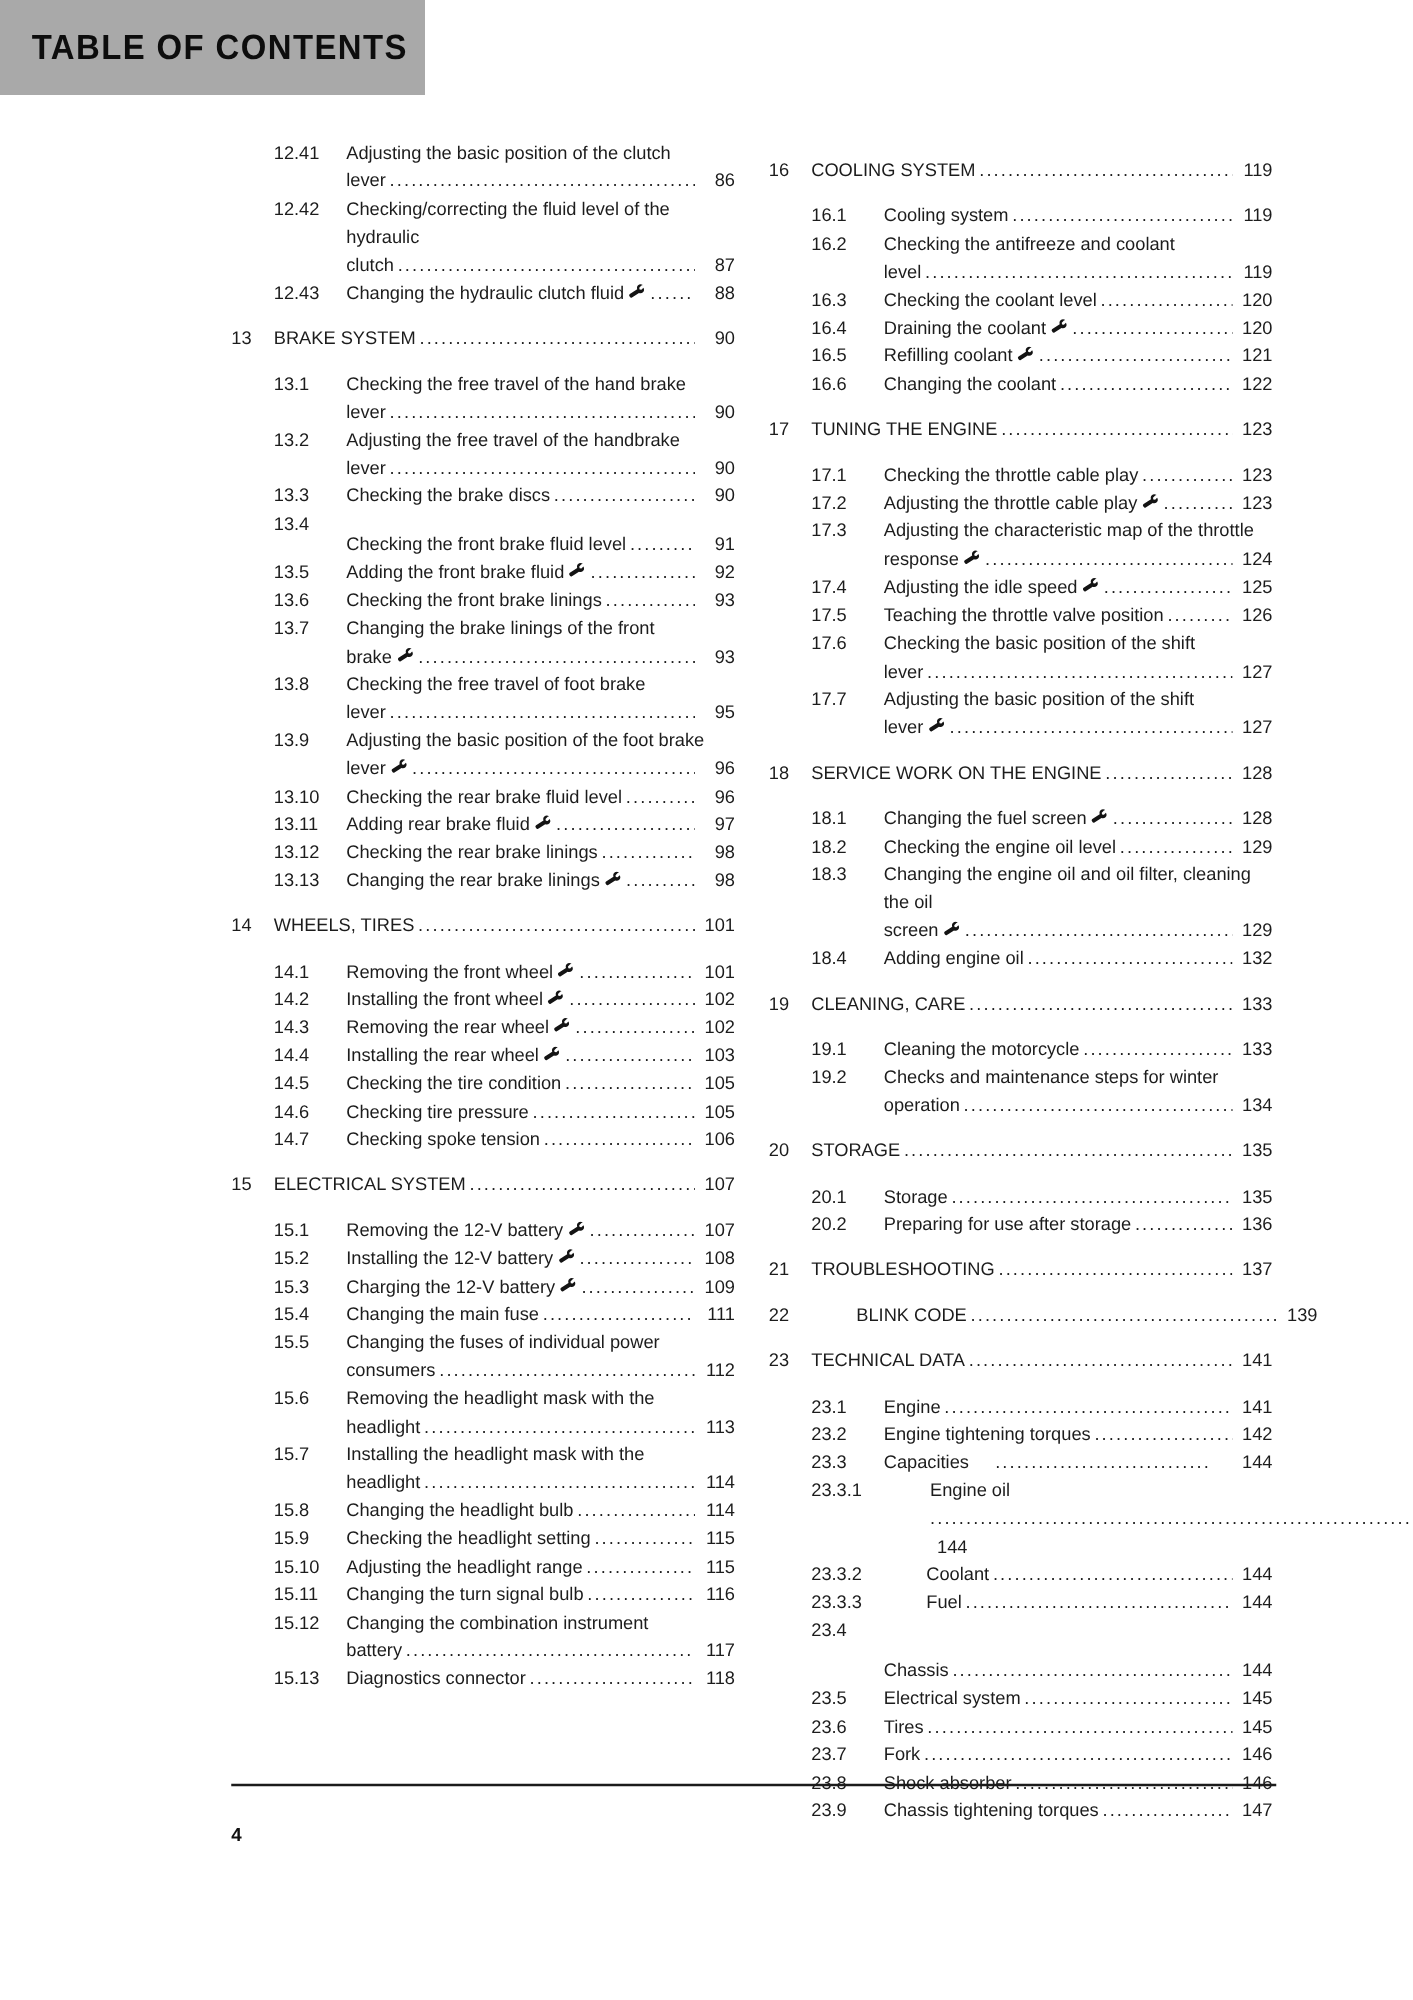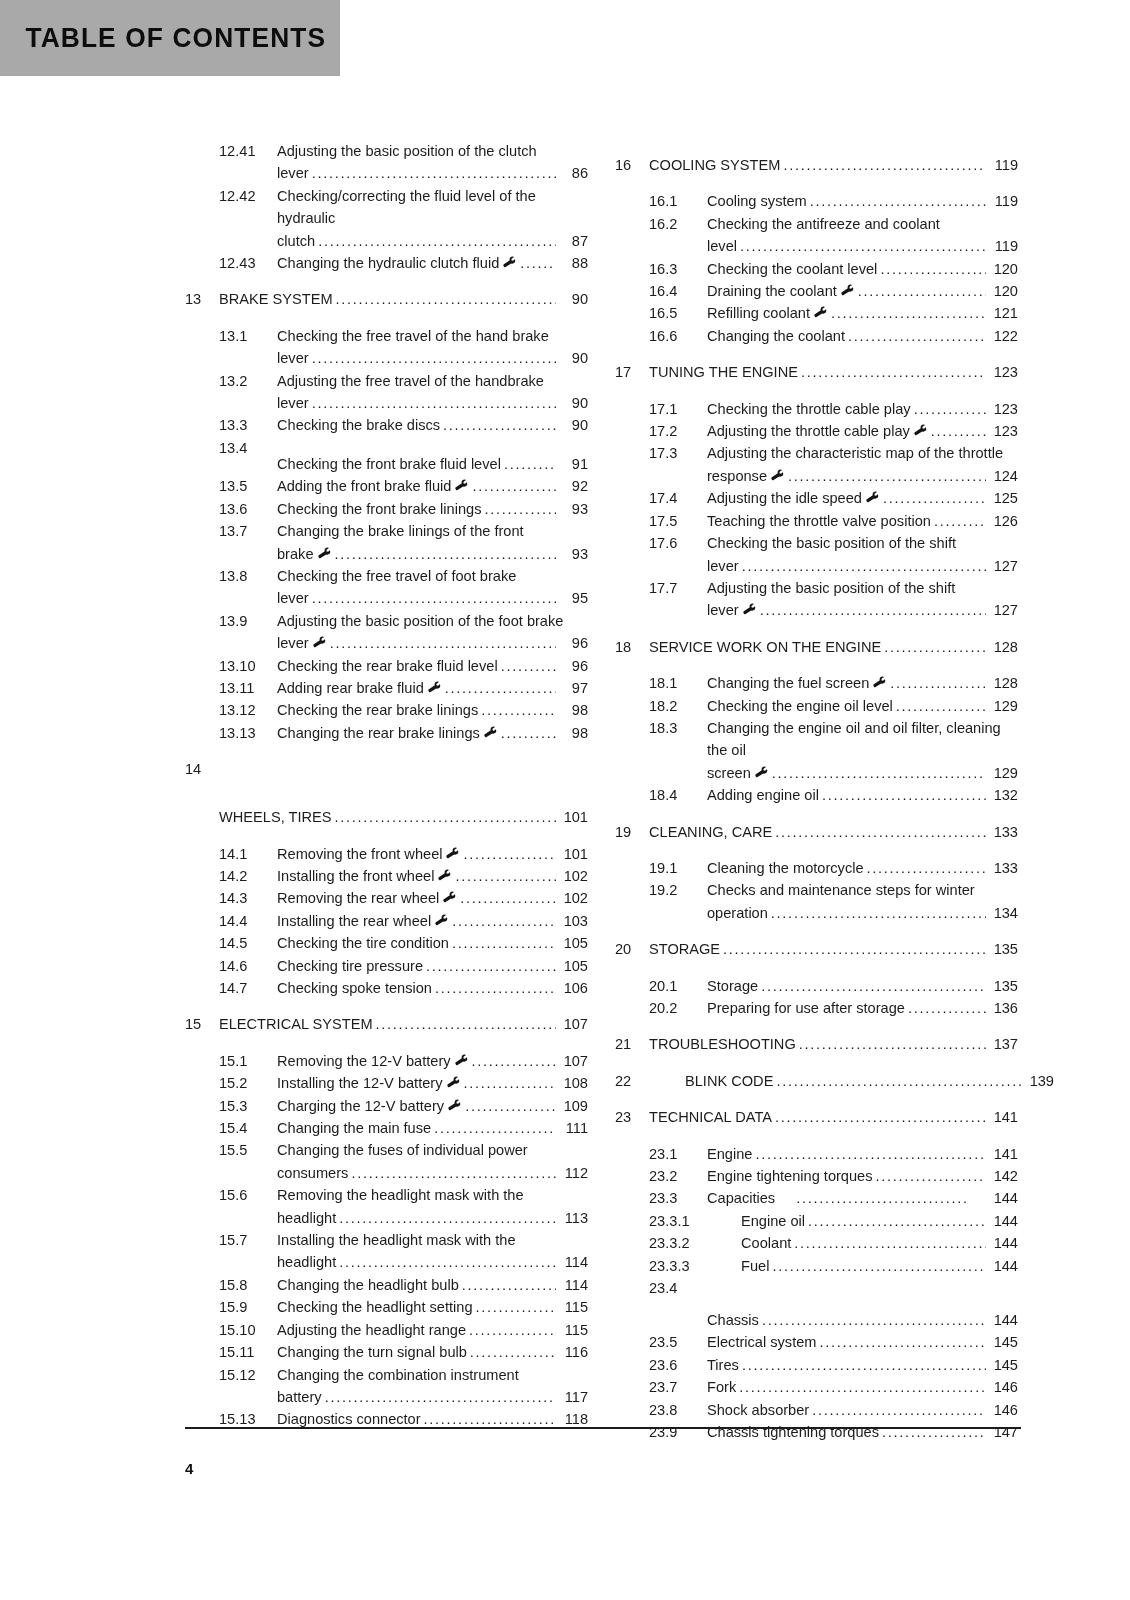--- a/index.html
+++ b/index.html
@@ -36,21 +36,21 @@
     font-stretch: condensed;
     transform: scaleX(0.94);
     transform-origin: left center;
     white-space: nowrap;
   }
 
   
   .toc {
     position: absolute;
     left: 185px;
-    top: 140px;
+    top: 112px;
     width: 850px;
     display: flex;
     gap: 27px;
   }
   .col {
     width: 403px;
     flex: 0 0 403px;
   }
 
   
@@ -331,21 +331,21 @@
               </svg>
             </span>
             <span class="dots">..........................................................................................</span>
             <span class="page">98</span>
           </span>
         </div>
       </div>
       <div class="entry lvl1 uppercase">
         <span class="num">14</span>
         <div class="body">
-          <span class="tail" style="display: flex; margin-top: 48px;">
+          <span class="tail" style="display: flex;">
             <span class="lead-txt">WHEELS, TIRES</span>
             <span class="dots">..........................................................................................</span>
             <span class="page">101</span>
           </span>
         </div>
       </div>
       <div class="entry lvl2">
         <span class="num">14.1</span>
         <div class="body">
           <span class="tail" style="display: flex;">
@@ -928,21 +928,21 @@
           <span class="tail" style="display: flex; gap: 18px;">
             <span class="lead-txt">Capacities</span>
             <span class="dots">..........................................................................................</span>
             <span class="page">144</span>
           </span>
         </div>
       </div>
       <div class="entry lvl3">
         <span class="num">23.3.1</span>
         <div class="body">
-          <span class="tail" style="display: flex;">
+          <span class="tail" style="display: flex; flex-direction: column;">
             <span class="lead-txt">Engine oil</span>
             <span class="dots">..........................................................................................</span>
             <span class="page">144</span>
           </span>
         </div>
       </div>
       <div class="entry lvl3">
         <span class="num">23.3.2</span>
         <div class="body">
           <span class="tail" style="display: flex;">

